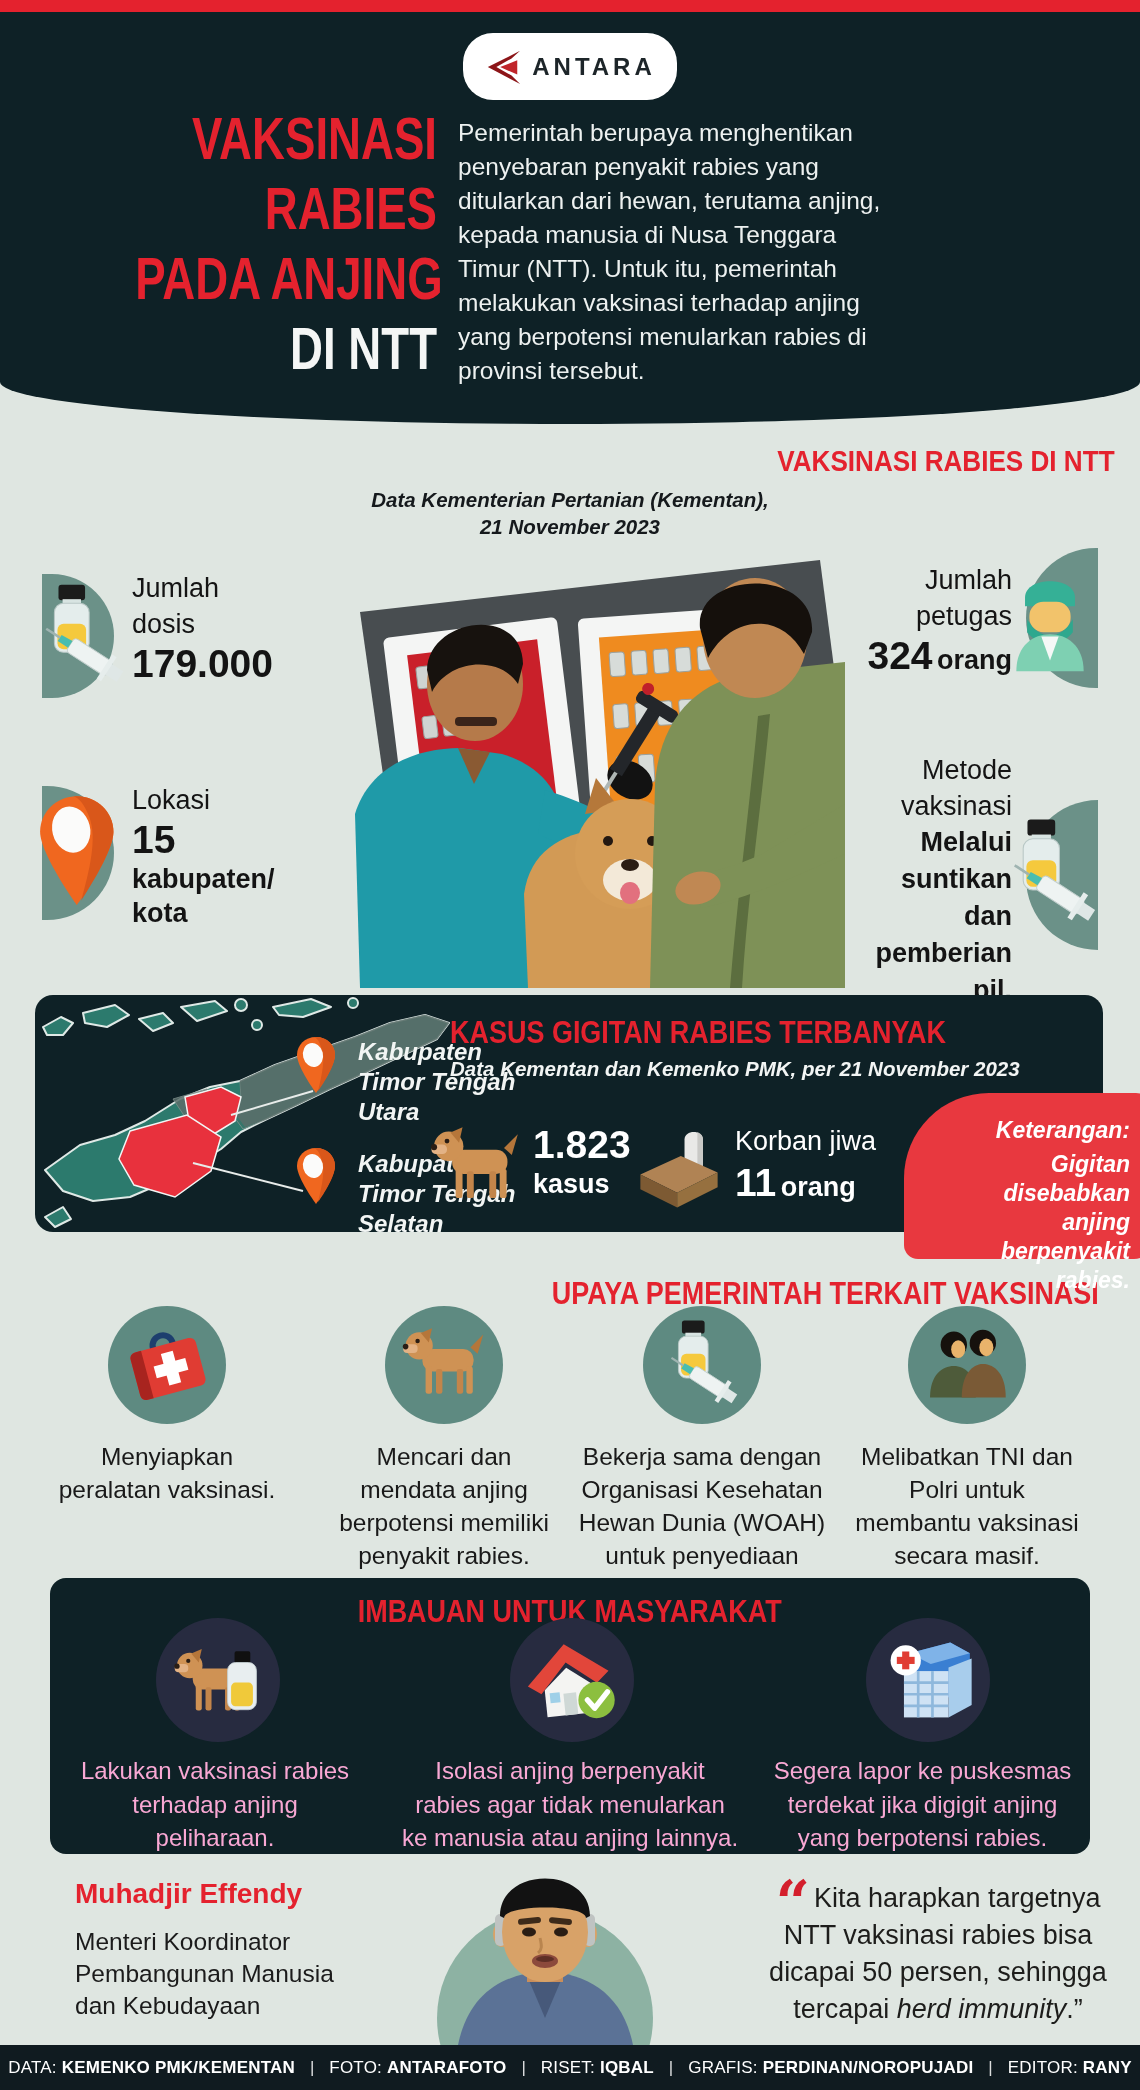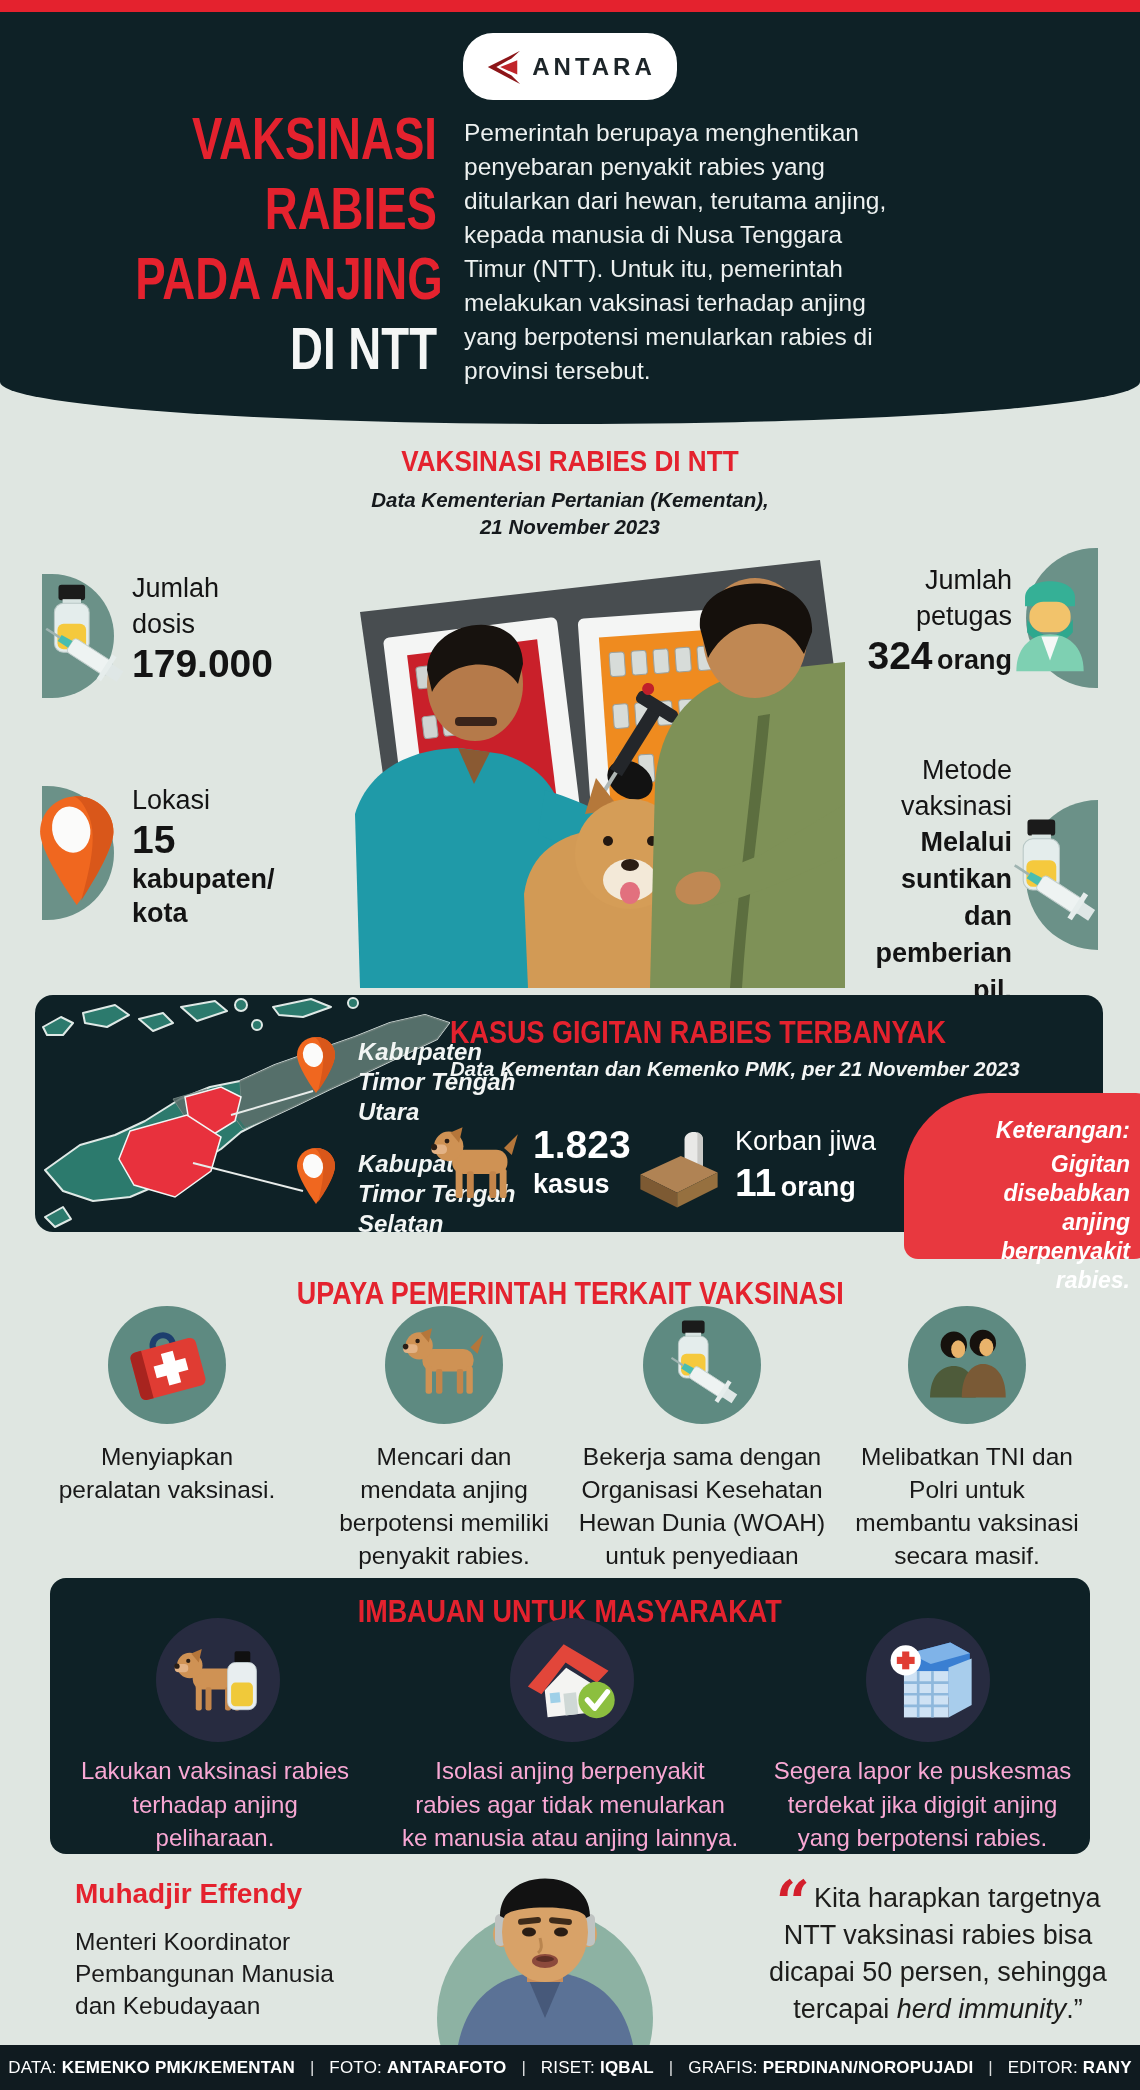--- a/index.html
+++ b/index.html
@@ -12,24 +12,24 @@
   .hdr{position:absolute;left:0;top:0;width:1140px;height:424px;background:#0e2126;
     border-radius:0 0 50% 50% / 0 0 42px 42px;z-index:2;}
   .pill{position:absolute;left:463px;top:33px;width:214px;height:67px;background:#fff;
     border-radius:30px;display:flex;align-items:center;justify-content:center;gap:10px;}
   .logo-text{font-size:24px;font-weight:700;letter-spacing:4px;color:#1d2529;}
   .main-title{position:absolute;left:40px;top:104px;width:397px;text-align:right;}
   .tl{font-size:60px;line-height:70px;font-weight:800;transform:scaleX(0.76);
     transform-origin:100% 50%;letter-spacing:0;white-space:nowrap;}
   .tl.red{color:#e4222e;} .tl.white{color:#f4f6f5;}
   .intro{position:absolute;left:458px;top:116px;width:488px;font-size:24.5px;line-height:34px;
-    color:#edf1f0;margin-left:6px;}
-
-  
-  .cond-wrap{text-align:center;width:1140px;}
+    color:#edf1f0;}
+
+  
+  .cond-wrap{text-align:right;width:1140px;}
   .cond{display:inline-block;transform:scaleX(0.87);transform-origin:center;white-space:nowrap;font-weight:700;}
   .s1title{position:absolute;left:0;top:444px;z-index:3;}
   .s1title .cond{color:#e4222e;font-size:30px;}
   .s1src{position:absolute;left:0;top:486px;width:1140px;text-align:center;font-size:20.5px;
     line-height:27px;font-style:italic;font-weight:700;color:#15191c;z-index:3;}
   .photo{position:absolute;left:300px;top:552px;z-index:3;}
 
   .dshape{position:absolute;background:#6b9188;z-index:3;}
   .d-left{border-radius:0 999px 999px 0;}
   .d-right{border-radius:999px 0 0 999px;}

